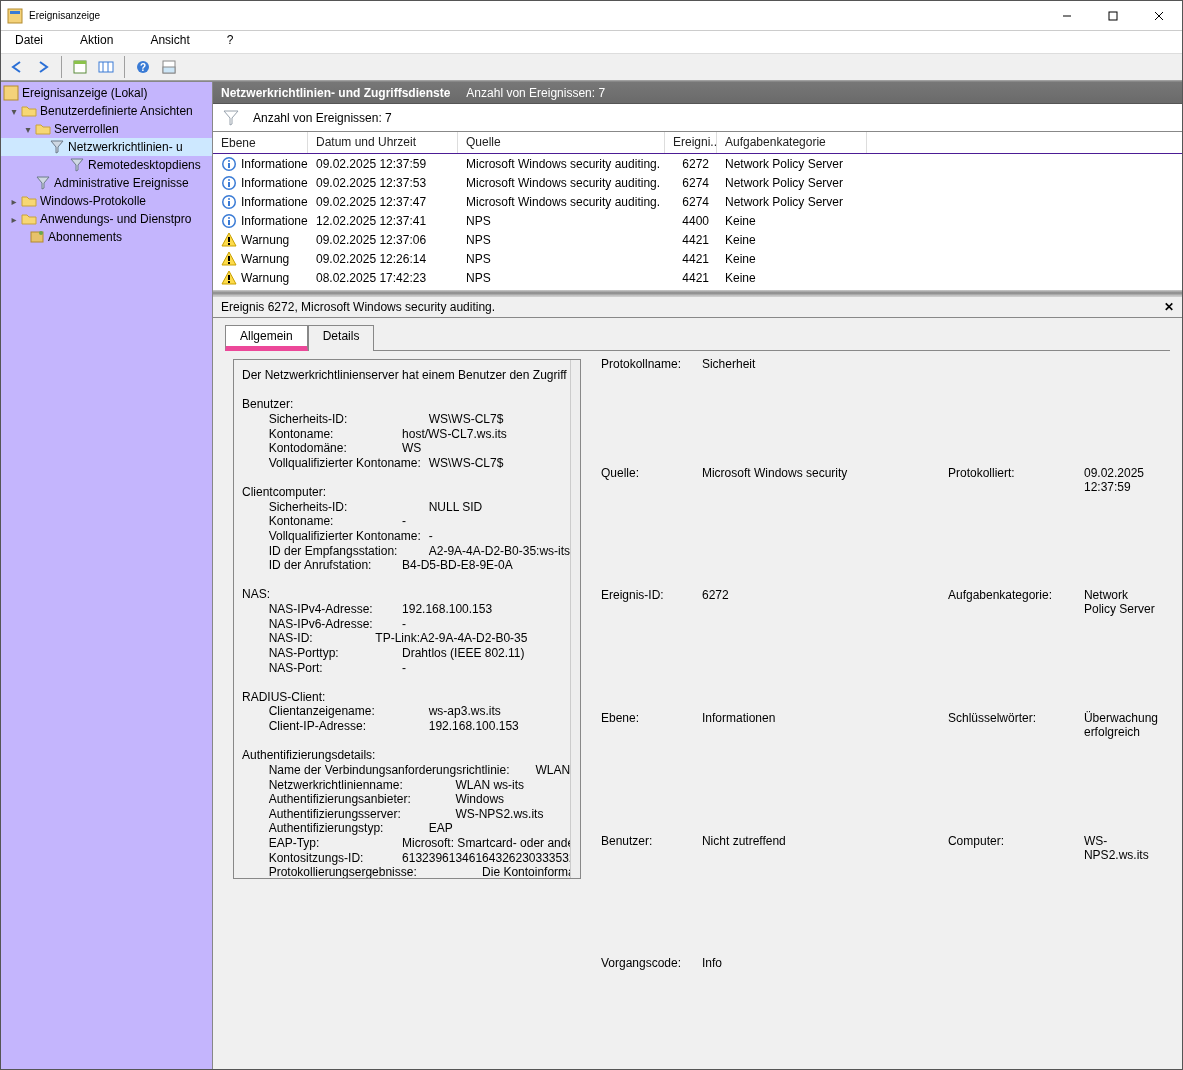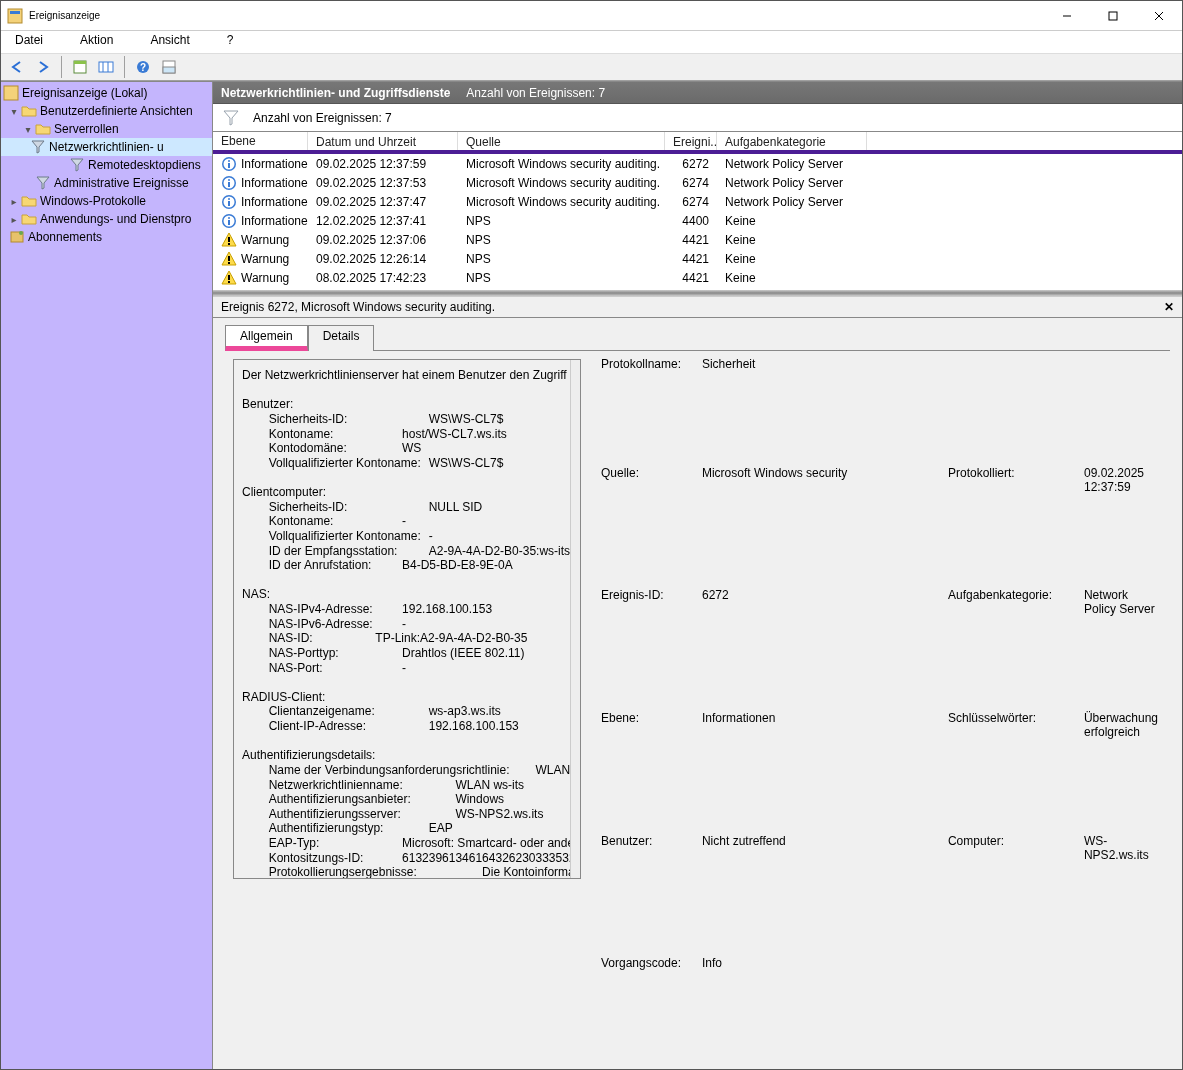--- a/index.html
+++ b/index.html
@@ -28,21 +28,21 @@
   .tree-item.selected { background:#cde8ff;}
   .expander { width:14px; text-align:center; color:#555; font-size:10px; }
   .tree-icon { width:16px; height:16px; margin-right:3px; display:inline-flex; align-items:center; justify-content:center;}
   .content { flex:1; display:flex; flex-direction:column; background:#fff; overflow:hidden;}
   .header-bar { height:22px; background:linear-gradient(#777,#6a6a6a); color:#fff; display:flex; align-items:center; padding:0 8px; font-size:12px; border-bottom:1px solid #555;}
   .header-bar .hb-title { font-weight:bold;}
   .header-bar .hb-sub { margin-left:16px; font-weight:normal;}
   .filter-bar { height:28px; background:#fff; border-bottom:1px solid #888; display:flex; align-items:center; padding:0 10px;}
   .filter-bar .filt-icon { margin-right:14px; opacity:0.7;}
   .grid-wrap { height:158px; overflow:hidden; background:#fff; display:flex; flex-direction:column;}
-  .grid-head { display:flex; height:22px; background:#fff; border-bottom:4px solid #4c1d95;}
+  .grid-head { display:flex; height:22px; background:#fff; border-bottom:1px solid #4c1d95;}
   .gh { border-right:1px solid #ddd; padding:3px 8px; font-size:12px; color:#222; white-space:nowrap; overflow:hidden;}
   .grid-body { flex:1; overflow:hidden;}
   .grow { display:flex; height:19px; align-items:center;}
   .gc { padding:1px 8px; white-space:nowrap; overflow:hidden;}
   .lvl-icon { width:16px; height:16px; margin-right:4px; display:inline-flex; align-items:center; justify-content:center; flex-shrink:0;}
   .c-ebene { width:95px; display:flex; align-items:center;}
   .c-datum { width:150px;}
   .c-quelle { width:207px;}
   .c-id { width:52px; text-align:right;}
   .c-kat { width:150px;}
@@ -163,21 +163,21 @@
       </div>
       <div class="tree-item" style="padding-left:20px">
         <span class="expander">▾</span>
         <span class="tree-icon">
             <svg width="16" height="16">
               <path d="M1 4h5l2 2h7v7H1z" fill="#f7d774" stroke="#c9a33a"></path>
             </svg>
           </span>
         <span>Serverrollen</span>
       </div>
-      <div class="tree-item selected" style="padding-left:29px">
+      <div class="tree-item selected" style="padding-left:48px">
         <span class="tree-icon">
             <svg width="14" height="14">
               <path d="M1 1h12l-5 6v5l-2 1v-6z" fill="#cfd8e3" stroke="#6c7a8a"></path>
             </svg>
           </span>
         <span>Netzwerkrichtlinien- u</span>
       </div>
       <div class="tree-item" style="padding-left:68px">
         <span class="tree-icon">
             <svg width="14" height="14">
@@ -205,21 +205,21 @@
       </div>
       <div class="tree-item" style="padding-left:6px">
         <span class="expander">▸</span>
         <span class="tree-icon">
             <svg width="16" height="16">
               <path d="M1 4h5l2 2h7v7H1z" fill="#f7d774" stroke="#c9a33a"></path>
             </svg>
           </span>
         <span>Anwendungs- und Dienstpro</span>
       </div>
-      <div class="tree-item" style="padding-left:8px">
+      <div class="tree-item" style="padding-left:28px">
         <span class="tree-icon">
             <svg width="16" height="16">
               <rect x="2" y="3" width="12" height="10" fill="#e7c26b" stroke="#b38b2e"></rect>
               <circle cx="12" cy="4" r="2" fill="#6aa84f"></circle>
             </svg>
           </span>
         <span>Abonnements</span>
       </div>
     </div>
 

